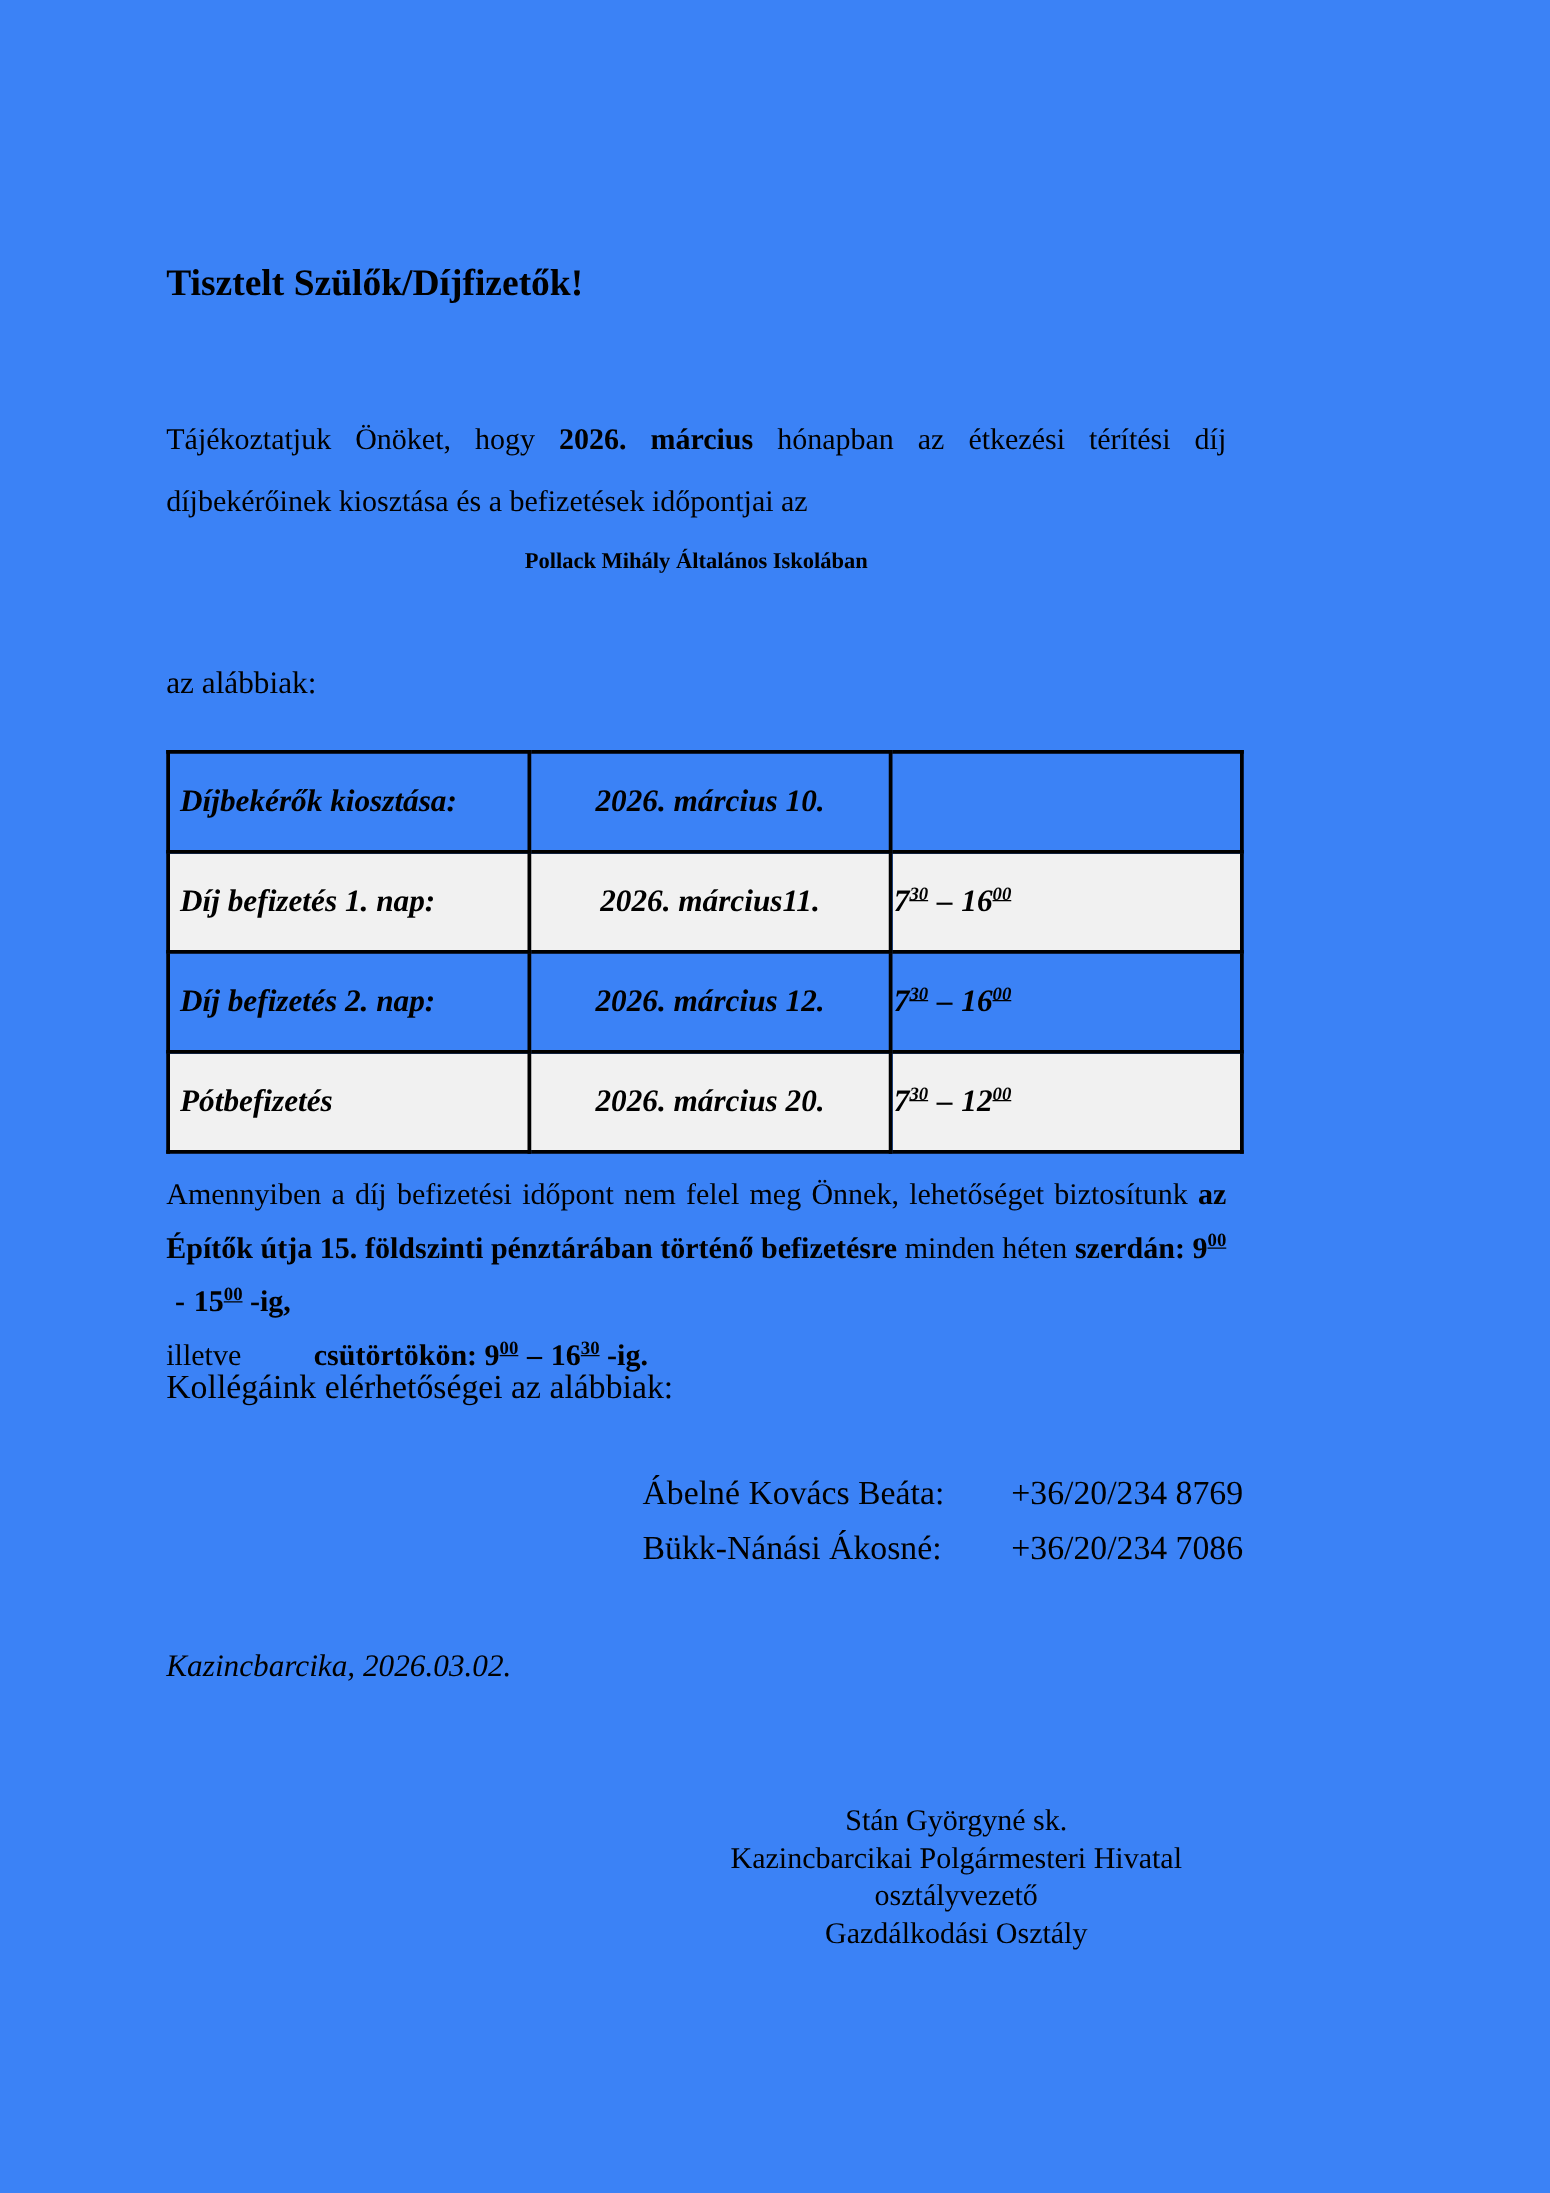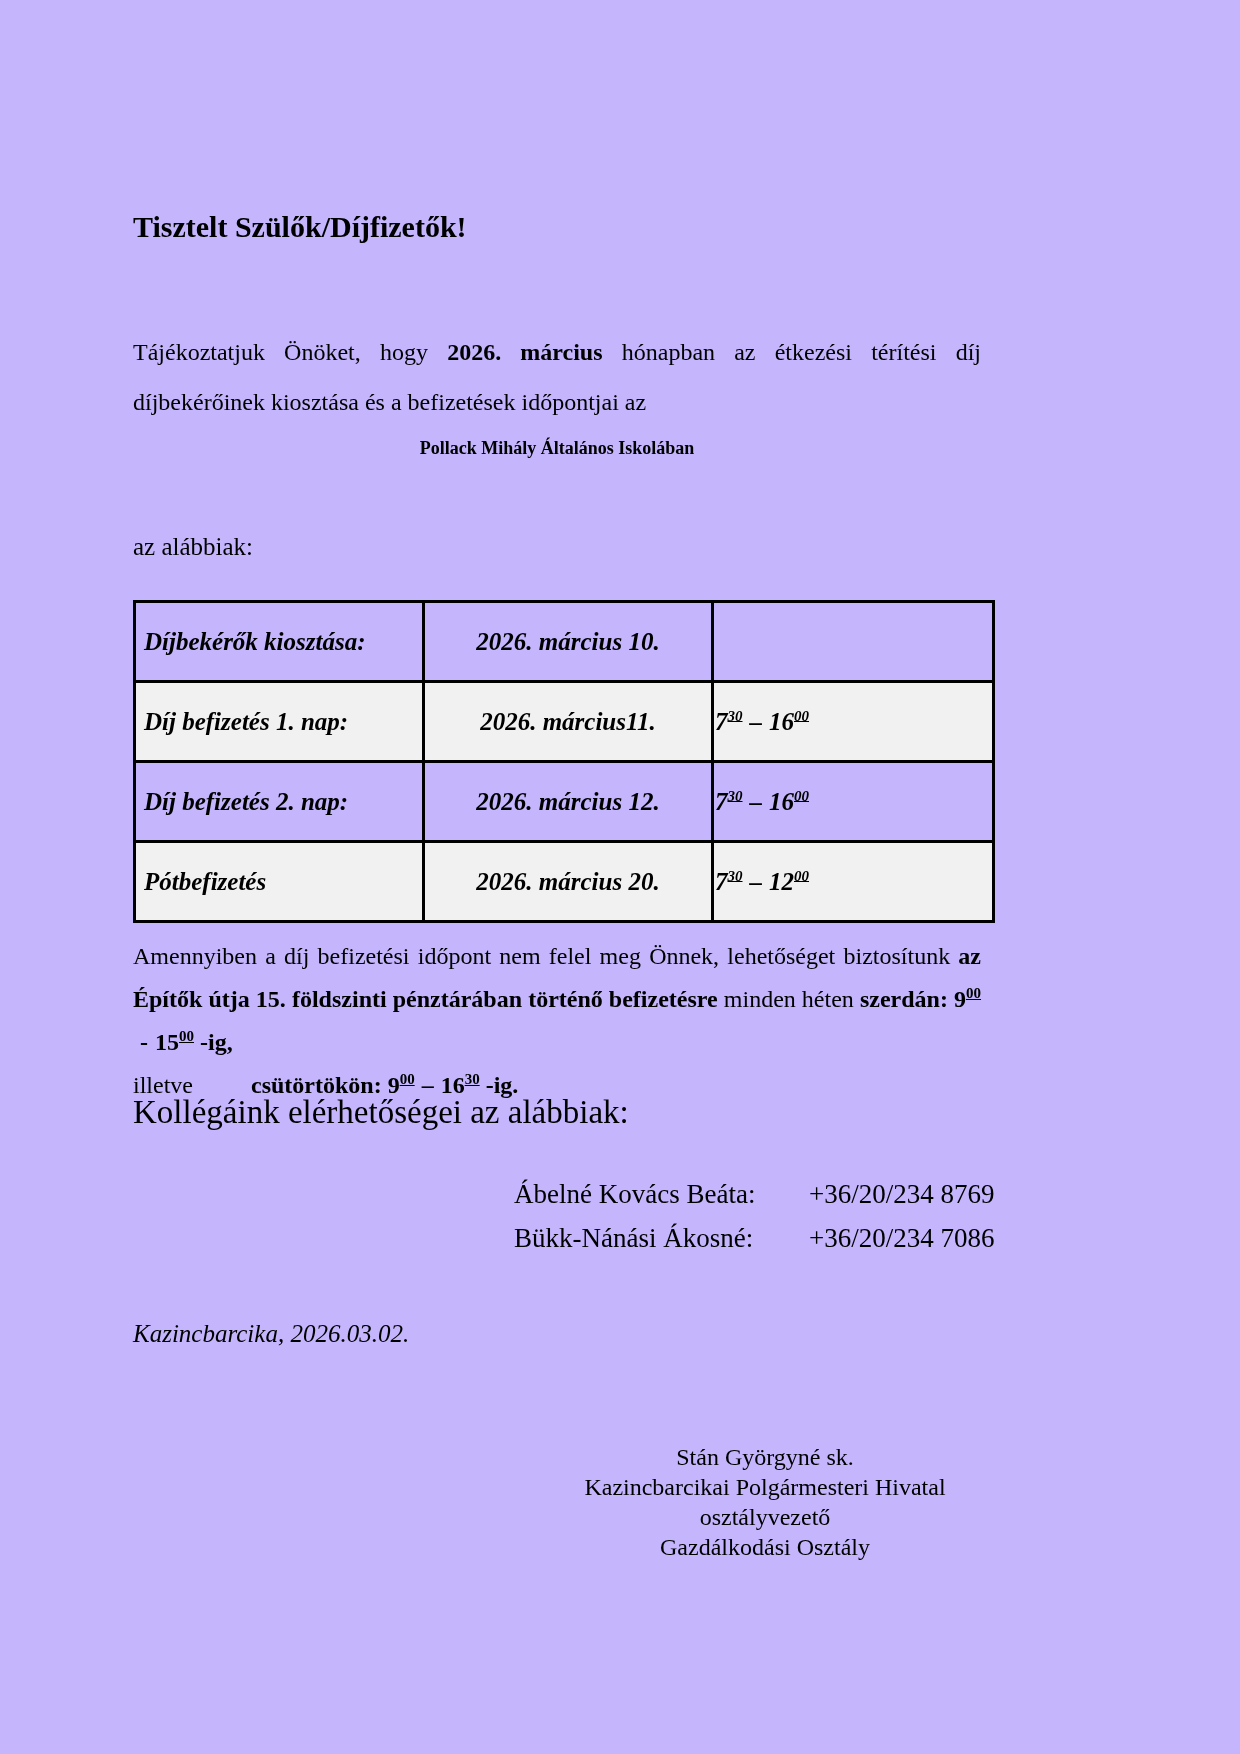--- a/index.html
+++ b/index.html
@@ -1,20 +1,20 @@
 <!DOCTYPE html>
 <html><head>
 <meta charset="utf-8">
 <style>
   html,body { margin:0; padding:0; background:#888; }
   .page {
     position:relative;
     width:1240px; height:1754px;
     margin:0 auto;
-    background:#c4b5fd;
+    background:#3b82f6;
     color:#000;
     font-family:"Liberation Serif", serif;
   }
   .title {
     position:absolute; left:133px; top:210px;
     font-size:30px; font-weight:bold;
   }
   .para {
     position:absolute; left:133px; width:848px;
     font-size:24px; text-align:justify;
@@ -41,21 +41,21 @@
   td.c-label { width:277px; padding-left:8px; text-align:left; }
   td.c-date  { width:284px; text-align:center; }
   td.c-time  { width:276px; text-align:left; }
   tr.shaded td { background:#f1f1f1;margin-left:40px; }
   sup.sp { font-size:15px; line-height:0; }
   .dash { display:inline-block; margin:0 7px; }
   .tab-gap { display:inline-block; width:58px; }
   #payment-paragraph { top:911px; line-height:43px; }
   .bold { font-weight:bold; }
   .contacts-heading {
-    position:absolute; left:133px; top:1094px; font-size:33px;
+    position:absolute; left:133px; top:1094px; font-size:27px;
   }
   .contacts {
     position:absolute; left:514px; top:1172px;
     display:grid; grid-template-columns:295px auto;
     font-size:27px; line-height:44px;
   }
   .date-line {
     position:absolute; left:133px; top:1320px; font-size:25px;font-style:italic;
   }
   .signature {

